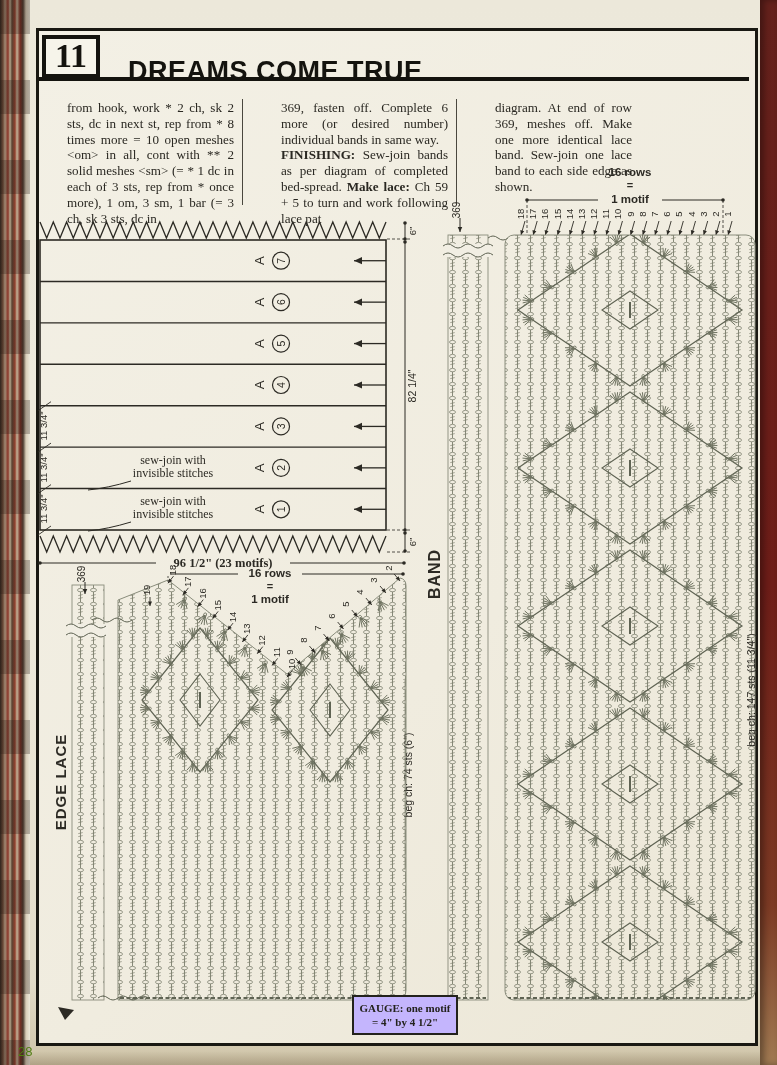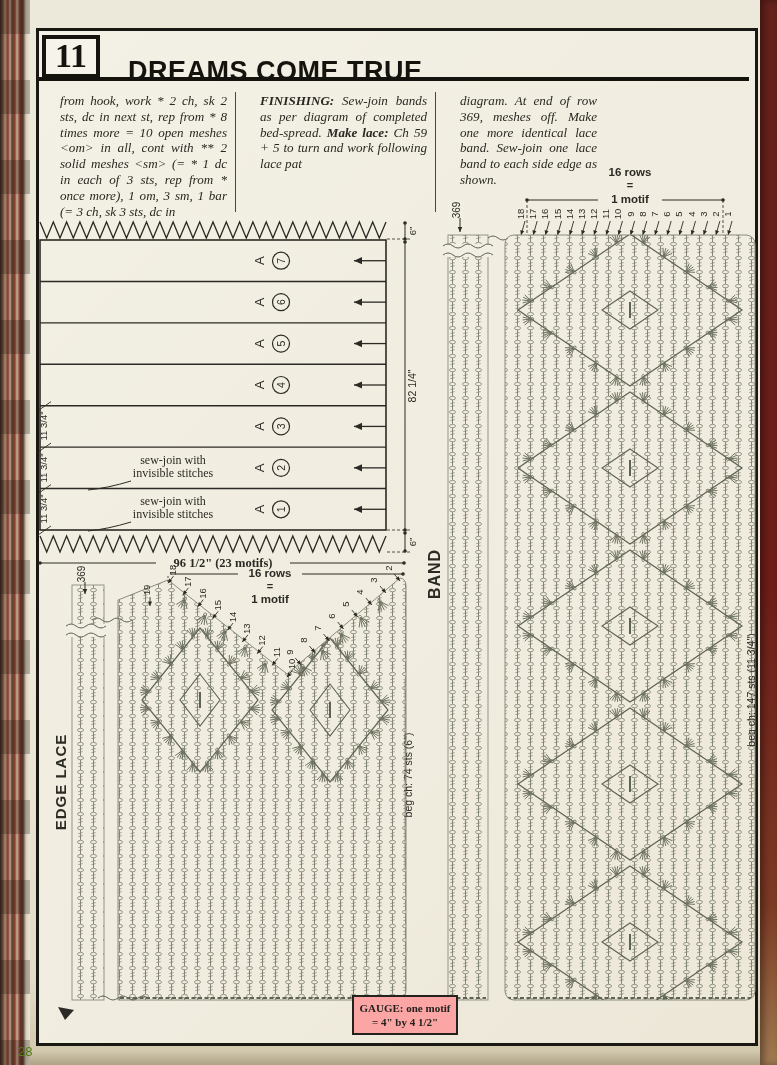--- a/index.html
+++ b/index.html
@@ -15,54 +15,55 @@
     box-shadow:inset 4px 0 6px rgba(0,0,0,.35);}
   .frame{position:absolute;left:36px;top:28px;width:716px;height:1012px;
     border:3px solid #191812;background:linear-gradient(135deg,#f3f0e5 0%,#f0ecdf 60%,#ece7d7 100%);}
   .issue-badge{position:absolute;left:42px;top:35px;width:58px;height:43px;box-sizing:border-box;
     border:4px solid #14130e;background:#f6f4ea;text-align:center;
     font:bold 34px/33px "Liberation Serif",serif;color:#14130e;}
   .article-title{position:absolute;left:112px;top:40px;margin:16px;
     font:bold 27px "Liberation Sans",sans-serif;letter-spacing:.5px;color:#14130e;}
   .header-rule{position:absolute;left:39px;top:77px;width:710px;height:4px;background:#14130e;}
   .columns{position:absolute;left:44px;top:84px;width:706px;height:136px;display:flex;}
-  .col{margin:8px;box-sizing:border-box;padding:1px 8px 0 8px;text-align:justify;
-    font-size:13.1px;line-height:1.21;color:#2a2822;font-style:italic;}
+  .col{margin:15px;box-sizing:border-box;padding:1px 8px 0 8px;text-align:justify;
+    font-size:13.1px;line-height:1.21;color:#2a2822;}
   .col.c1{width:184px;border-right:1.5px solid #4a473e;}
   .col.c2{width:184px;border-right:1.5px solid #4a473e;}
   .col.c3{width:184px;border-right:1.5px solid #4a473e;}
   .col.c4{width:153px;}
   .blk{display:block;}
   .b{font-weight:bold;}
   svg.diagram{position:absolute;overflow:visible;}
   #assembly-svg{left:38px;top:218px;}
   #edgelace-svg{left:48px;top:560px;}
   #band-svg{left:433px;top:158px;}
   .gauge-box{position:absolute;left:352px;top:995px;width:106px;height:40px;box-sizing:border-box;
-    border:2.5px solid #23221c;background:#fca5a5;text-align:center;padding-top:4px;
+    border:2.5px solid #23221c;background:#c4b5fd;text-align:center;padding-top:4px;
     font:bold 11px/14px "Liberation Serif",serif;color:#23221c;z-index:4;}
   .page-number{position:absolute;left:18px;top:1044px;font:13px "Liberation Sans",sans-serif;color:#4d7c0f;z-index:7;}
   .bottom-shade{position:absolute;left:0;bottom:0;width:100%;height:14px;
     background:linear-gradient(180deg,rgba(0,0,0,0),rgba(80,60,30,.25));z-index:5;}
 </style>
 </head>
 <body>
 
 <div class="binding-strip"></div>
 <div class="right-strip"></div>
 
 <div class="frame"></div>
 
 <div class="issue-badge">11</div>
 <h1 class="article-title">DREAMS COME TRUE</h1>
 <div class="header-rule"></div>
 
 <div class="columns">
   <p class="col c1">from hook, work * 2 ch, sk 2 sts, dc in next st, rep from * 8 times more = 10 open meshes &lt;om&gt; in all, cont with ** 2 solid meshes &lt;sm&gt; (= * 1 dc in each of 3 sts, rep from * once more), 1 om, 3 sm, 1 bar (= 3 ch, sk 3 sts, dc in</p>
   <p class="col c3">
+      <span class="blk">369, fasten off.  Complete 6 more (or desired number) individual bands in same way.</span>
       <span class="blk"><span class="b">FINISHING:</span><span> Sew-join bands as per diagram of completed bed-spread.  </span><span class="b">Make lace:</span><span> Ch 59 + 5 to turn and work following lace pat</span></span>
     </p>
   <p class="col c4">diagram.  At end of row 369, meshes off.  Make one more identical lace band.  Sew-join one lace band to each side edge as shown.</p>
 </div>
 
 <svg id="defs-svg" width="0" height="0" style="position:absolute">
   <defs>
     <pattern id="mesh" width="13" height="14" patternUnits="userSpaceOnUse">
       <ellipse cx="6.5" cy="2.1" rx="3" ry="1.7" fill="none" stroke="#7b7e6c" stroke-width="0.8"></ellipse>
       <line x1="6.5" y1="3.8" x2="6.5" y2="14" stroke="#7b7e6c" stroke-width="0.9"></line>

